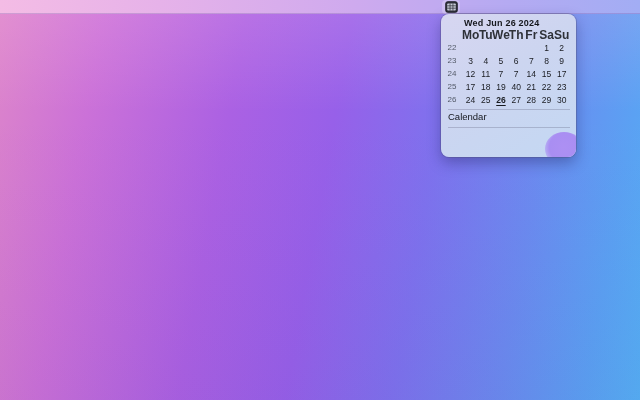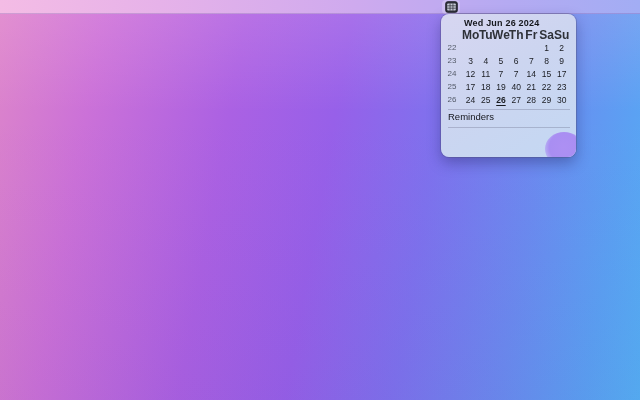--- a/index.html
+++ b/index.html
@@ -122,19 +122,19 @@
       <span class="c d">24</span>
       <span class="c d">25</span>
       <span class="c d cur">26</span>
       <span class="c d">27</span>
       <span class="c d">28</span>
       <span class="c d">29</span>
       <span class="c d">30</span>
     </div>
 
     <div class="sep"></div>
-    <div class="menu-item">Reminders</div>
+    <div class="menu-item">Calendar</div>
     <div class="sep sep2"></div>
 
     <div class="blob"></div>
   </div>
 
 </div>
 
 </body></html>

